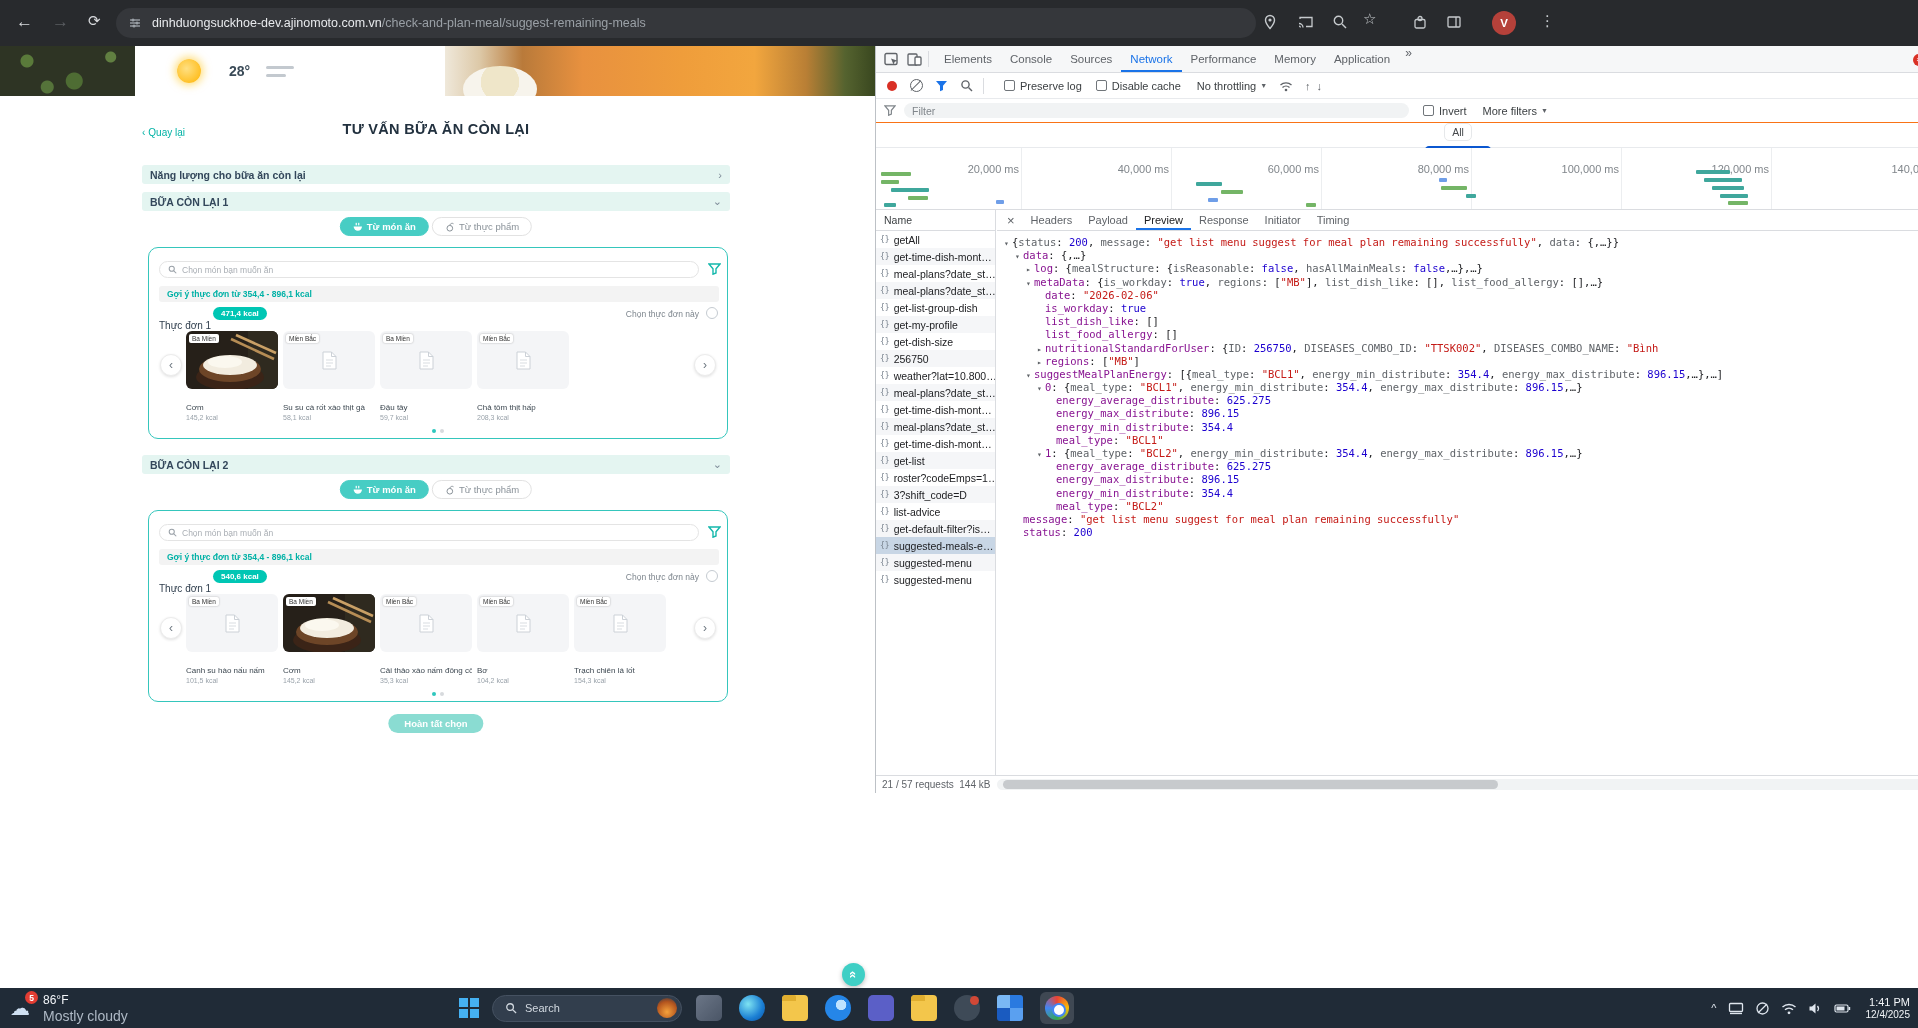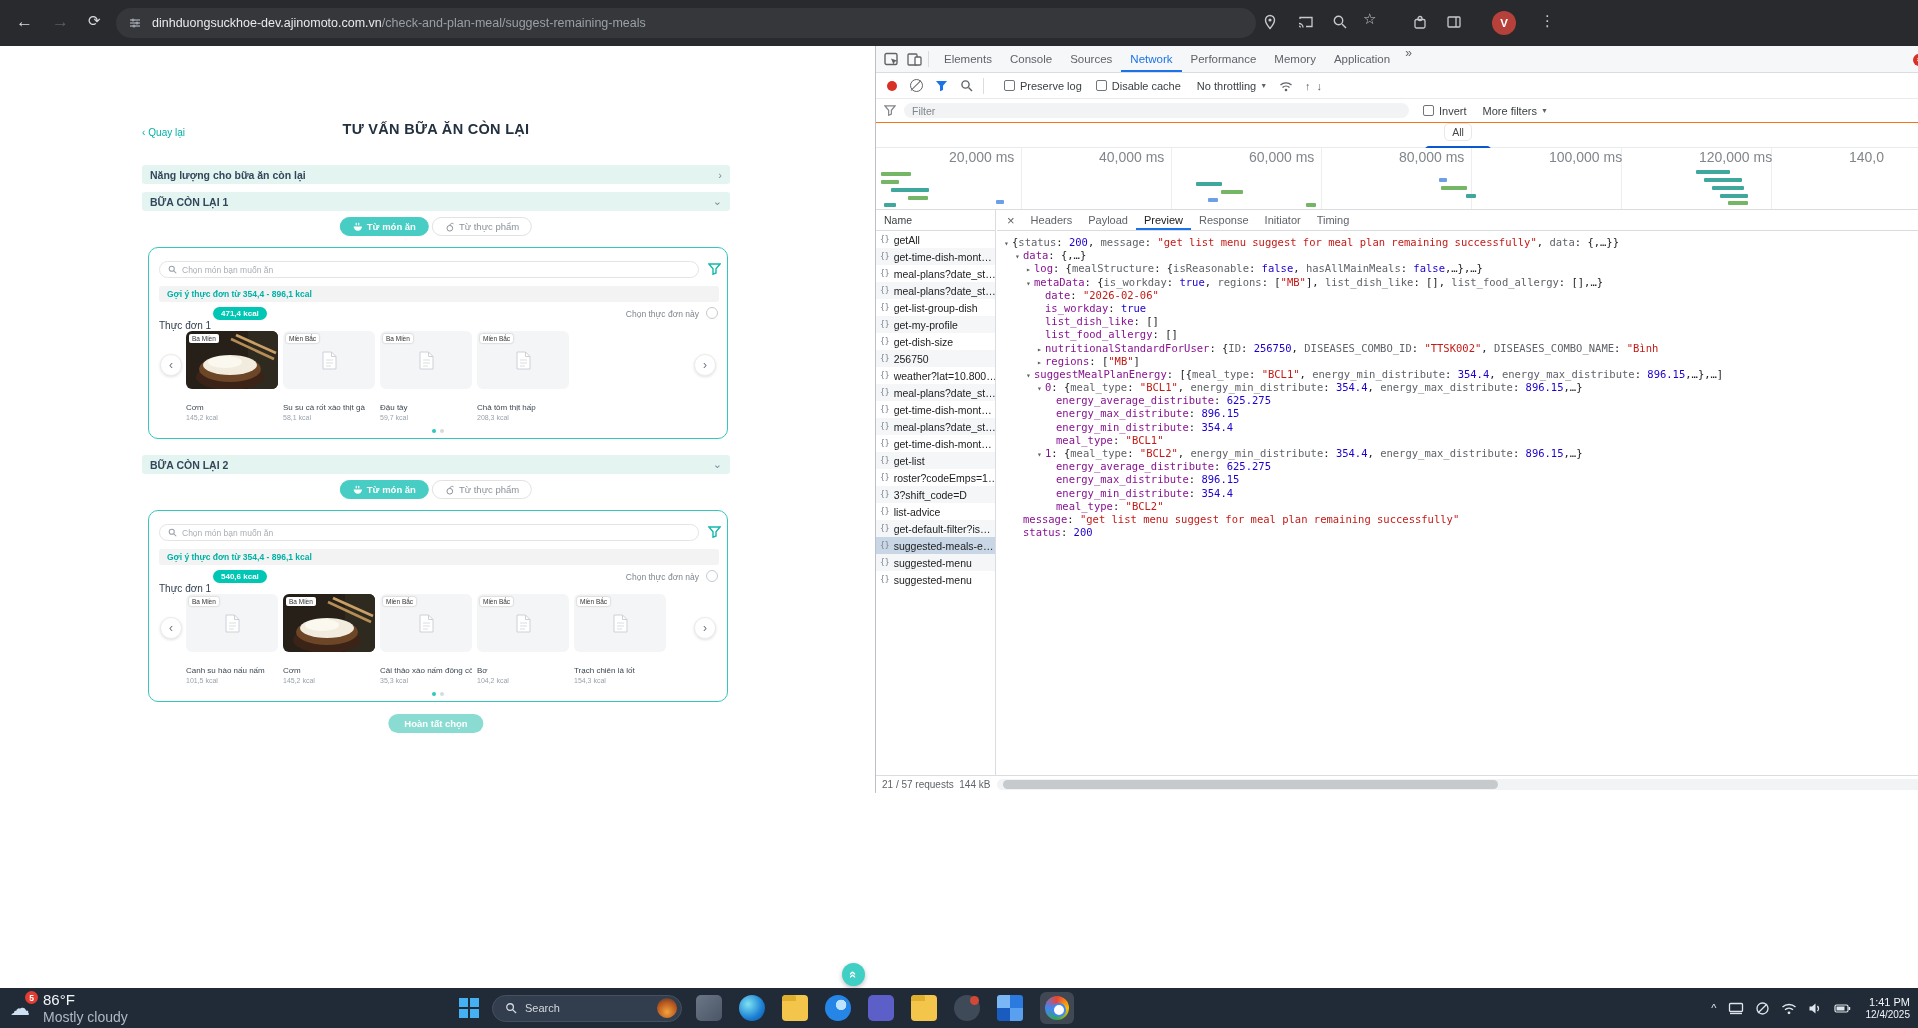--- a/index.html
+++ b/index.html
@@ -102,21 +102,21 @@
 
   .dt-filterrow{position:absolute;top:53px;left:0;width:100%;height:24px;background:#fff;border-bottom:1px solid #f97316;display:flex;align-items:center;font-size:11px;color:#3c4043;}
   .filter-input{margin-left:8px;width:505px;height:15px;background:#f1f3f4;border-radius:8px;display:flex;align-items:center;padding-left:8px;font-size:10.5px;color:#80868b;}
   .morefilters{display:flex;align-items:center;gap:4px;margin-left:16px;white-space:nowrap;}
 
   .dt-chips{position:absolute;top:77px;left:0;width:100%;height:25px;background:#fff;border-bottom:1px solid #e8eaed;display:flex;align-items:center;padding-left:8px;gap:5px;font-size:10.5px;color:#44474a;flex-direction:column;}
   .chip{padding:2px 7px;border:1px solid #e6e8ea;border-radius:5px;white-space:nowrap;}
   .chip.active{background:#0b57d0;border-color:#0b57d0;color:#fff;}
 
   .dt-timeline{position:absolute;top:102px;left:0;width:100%;height:62px;background:#fff;border-bottom:1px solid #dadce0;overflow:hidden;}
-  .tl-label{position:absolute;top:1px;width:70px;font-size:14px;color:#80868b;white-space:nowrap;}
+  .tl-label{position:absolute;top:15px;width:70px;text-align:right;font-size:11px;color:#80868b;white-space:nowrap;}
   .tl-grid{position:absolute;top:0;bottom:0;width:1px;background:#eceef0;}
   .tl-bar{position:absolute;height:4px;border-radius:1px;}
   .tl-bar.g{background:#74b566}.tl-bar.t{background:#3fa79c}.tl-bar.b{background:#6f9ee8}
 
   .dt-table{position:absolute;top:164px;left:0;width:100%;height:565px;}
   .dt-names{position:absolute;left:0;top:0;width:120px;height:100%;border-right:1px solid #dadce0;overflow:hidden;background:#fff;}
   .dt-nh{height:21px;border-bottom:1px solid #dadce0;font-size:10.5px;color:#3c4043;display:flex;align-items:center;padding-left:8px;}
   .req{height:17px;display:flex;align-items:center;padding-left:4px;gap:4px;font-size:10.5px;color:#202124;white-space:nowrap;overflow:hidden;}
   .req.stripe{background:#f5f6f8;}
   .req.sel{background:#c8d6e5;}
@@ -135,21 +135,21 @@
   .status-text{position:absolute;left:6px;top:3px;width:112px;overflow:hidden;white-space:nowrap;}
   .dt-hscroll{position:absolute;left:121px;right:2px;top:3px;height:11px;background:#f1f3f4;border-radius:6px;}
   .dt-hthumb{position:absolute;left:6px;top:1px;width:495px;height:9px;background:#c7cacd;border-radius:5px;}
 
   
   .taskbar{position:absolute;left:0;top:988px;width:1918px;height:40px;background:#202b37;}
   .tb-weather{position:absolute;left:10px;top:3px;display:flex;align-items:center;gap:9px;}
   .tb-cloud{position:relative;font-size:20px;color:#cfe0f2;line-height:34px;}
   .tb-badge{position:absolute;right:-8px;top:0;width:13px;height:13px;border-radius:50%;background:#e33d33;color:#fff;font-size:8.5px;display:flex;align-items:center;justify-content:center;font-weight:bold;}
   .tb-wtxt{display:flex;flex-direction:column;gap:1px;margin-left:4px;}
-  .tb-temp{font-size:15px;color:#f2f5f8;}
+  .tb-temp{font-size:12px;color:#f2f5f8;}
   .tb-desc{font-size:14px;color:#aeb9c5;}
   .tb-center{position:absolute;left:458px;top:0;height:40px;display:flex;align-items:center;}
   .win-btn{width:22px;height:22px;display:grid;grid-template-columns:9px 9px;gap:2px;place-content:center;margin-right:12px;}
   .win-btn i{width:9px;height:9px;background:#45b1f2;}
   .tb-search{width:190px;height:27px;border-radius:14px;background:#323e4d;border:1px solid #455161;display:flex;align-items:center;gap:8px;padding:0 4px 0 12px;margin-right:14px;}
   .tb-search-text{font-size:11px;color:#d2d9e0;flex:1;}
   .tb-thumb{width:20px;height:20px;border-radius:50%;background:radial-gradient(circle at 50% 70%,#f5a23c,#b3541e 60%,#27364a 100%);flex:none;}
   .tb-apps{display:flex;align-items:center;gap:17px;}
   .app-icon{width:26px;height:26px;border-radius:5px;flex:none;}
   .a1{background:linear-gradient(135deg,#6b7687,#4a5566);}
@@ -219,20 +219,34 @@
         </svg></span>
     <span class="cr-icon cr-panel"><svg width="16" height="16" viewBox="0 0 16 16">
           <rect x="2" y="3" width="12" height="10" rx="1" fill="none" stroke="#c6cacd" stroke-width="1.3"></rect>
           <line x1="10" y1="3" x2="10" y2="13" stroke="#c6cacd" stroke-width="1.3"></line>
         </svg></span>
     <span class="avatar">V</span>
     <span class="kebab">⋮</span>
   </div>
 
   <div class="webpage">
+    <div class="banner">
+      <div class="banner-left"></div>
+      <div class="banner-card">
+        <span class="sun"></span>
+        <span class="temp">28°</span>
+        <span class="mini-lines">
+            <i class="ml-a"></i>
+            <i class="ml-b"></i>
+          </span>
+      </div>
+      <div class="banner-right">
+          <span class="bowl"></span>
+        </div>
+    </div>
 
     <a class="back-link">
         <span>‹</span>
         <span>Quay lại</span>
       </a>
     <div class="page-title">TƯ VẤN BỮA ĂN CÒN LẠI</div>
 
     <div class="section-bar" style="top:119px">
       <span>Năng lượng cho bữa ăn còn lại</span>
       <span class="sb-chev">›</span>

